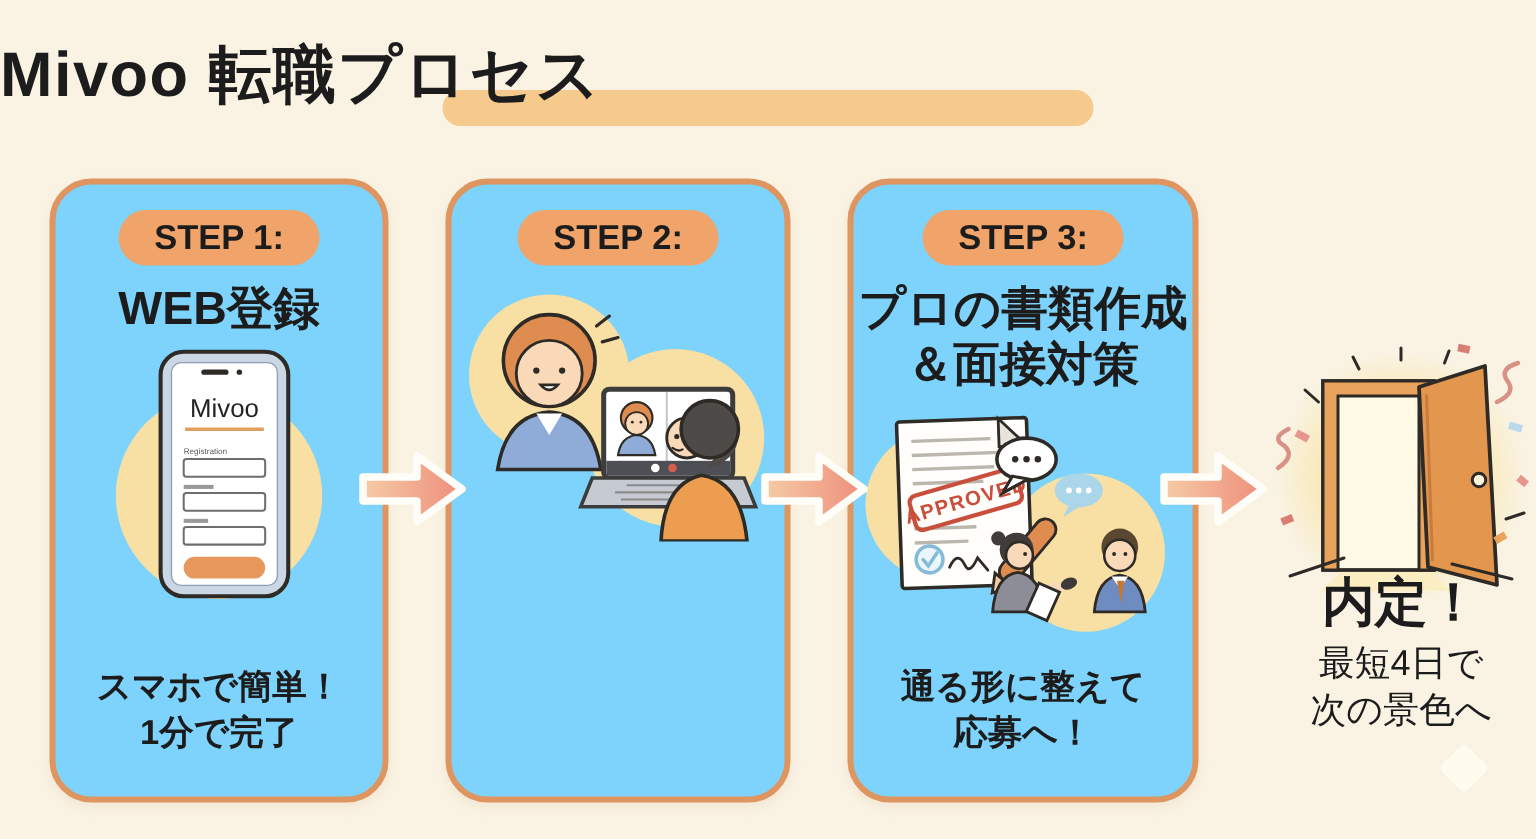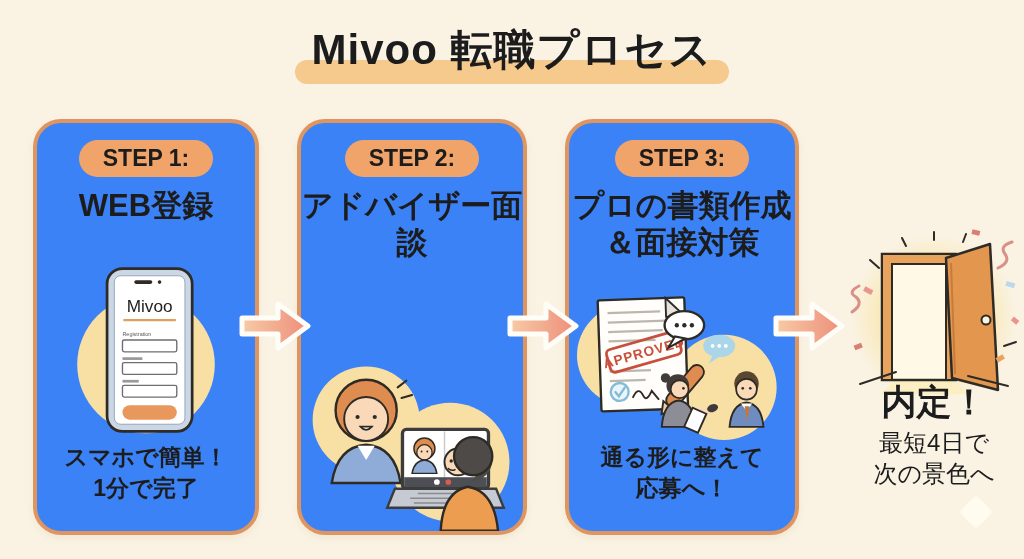--- a/index.html
+++ b/index.html
@@ -10,40 +10,40 @@
   }
   .stage{position:relative;width:1024px;height:559px;background:#FAF3E4;}
 
   
   .title-wrap{position:absolute;top:0;left:0;width:100%;height:104px;}
   .title-highlight{
     position:absolute;left:50%;transform:translateX(-50%);
     top:60px;width:434px;height:24px;background:#F6CA8C;border-radius:12px;z-index:0;
   }
   .title{
-    position:absolute;width:100%;text-align:center;top:22px;margin:0;
+    position:absolute;width:100%;text-align:left;top:22px;margin:0;
     font-size:42px;font-weight:800;letter-spacing:1px;z-index:1;
   }
 
   
   .card{
     position:absolute;top:119px;height:416px;
-    background:#3b82f6;border:4px solid #DE9560;border-radius:28px;
+    background:#7dd3fc;border:4px solid #DE9560;border-radius:28px;
     box-sizing:border-box;display:flex;flex-direction:column;align-items:center;
     box-shadow:0 3px 8px rgba(180,140,90,.12);
   }
   .card-1{left:33px;width:226px;}
   .card-2{left:297px;width:230px;}
   .card-3{left:565px;width:234px;}
   .badge{
     margin-top:17px;background:#F0A469;border-radius:999px;
     padding:5px 24px;font-size:23px;font-weight:800;color:#1C1C1C;
   }
   .heading{margin-top:10px;font-size:31px;font-weight:800;text-align:center;line-height:1.2;}
-  .illus{flex:1;display:flex;align-items:flex-end;justify-content:center;width:100%;overflow:hidden;}
+  .illus{flex:1;display:flex;align-items:flex-start;justify-content:center;width:100%;overflow:hidden;}
   .caption{margin-bottom:28px;font-size:23px;font-weight:800;text-align:center;line-height:1.32;}
 
   
   .arrow{position:absolute;top:297px;width:74px;height:58px;z-index:5;}
   .arrow-1{left:238px;}
   .arrow-2{left:506px;}
   .arrow-3{left:772px;}
 
   
   .door-illus{position:absolute;left:846px;top:226px;width:178px;height:172px;}
@@ -105,21 +105,20 @@
       </svg>
     </div>
     <div class="caption">
       <div>スマホで簡単！</div>
       <div>1分で完了</div>
     </div>
   </section>
 
   <section class="card card-2">
     <div class="badge">STEP 2:</div>
-    <div class="heading">アドバイザー面談</div>
     <div class="illus">
       <svg viewBox="0 0 225 192" width="215" height="184">
         <circle cx="64" cy="76" r="56" fill="#F8DFA3"></circle>
         <circle cx="152" cy="120" r="62" fill="#F8DFA3"></circle>
         <g>
           <circle cx="64" cy="66" r="32" fill="#DF8C50" stroke="#2E2A26" stroke-width="2.5"></circle>
           <circle cx="64" cy="75" r="23" fill="#FAD9B8" stroke="#2E2A26" stroke-width="2"></circle>
           <circle cx="55" cy="73" r="2.2" fill="#2E2A26"></circle>
           <circle cx="73" cy="73" r="2.2" fill="#2E2A26"></circle>
           <path d="M58,83 Q64,90 70,83 Z" fill="#FFFFFF" stroke="#2E2A26" stroke-width="1.8"></path>

